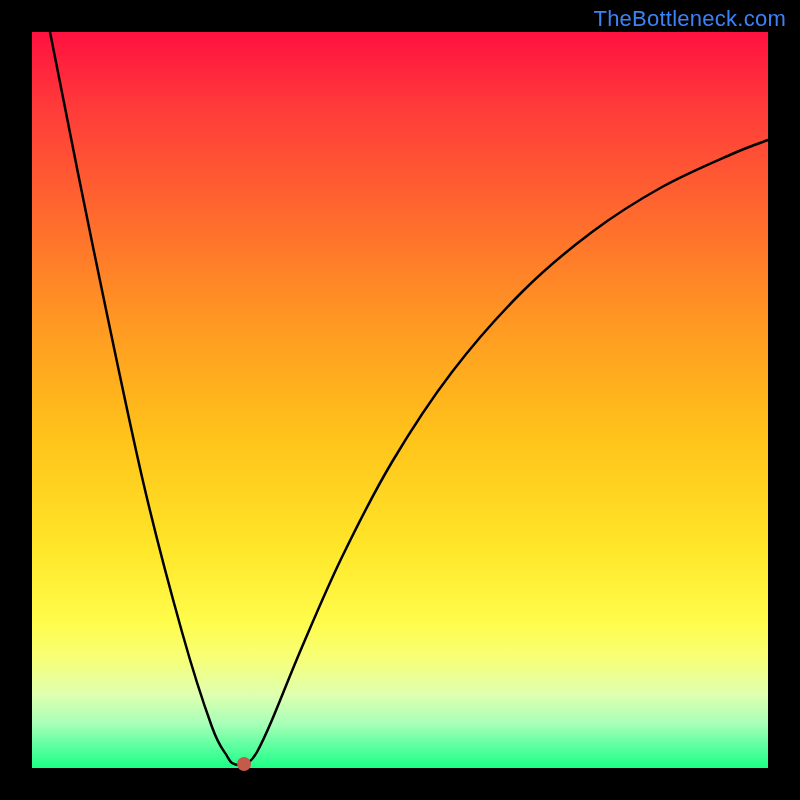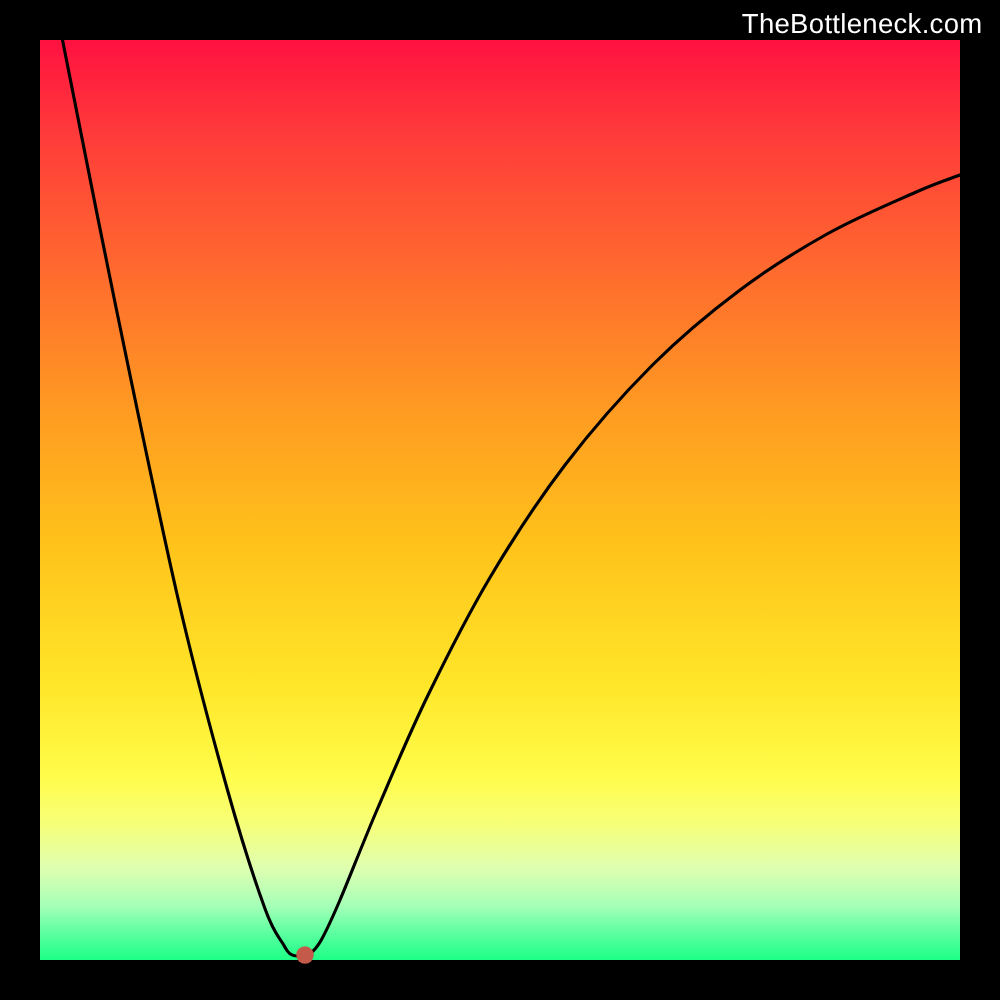--- a/index.html
+++ b/index.html
@@ -35,21 +35,21 @@
       #dfffb0 90%,
       #a7ffb8 94%,
       #5effa0 97%,
       #1cff86 100%
     );
   }
   .watermark {
     position: absolute;
     top: 6px;
     right: 14px;
-    color: #ffffff;
+    color: #3b82f6;
     font-size: 22px;
     font-weight: 500;
     letter-spacing: 0.25px;
     z-index: 5;
     user-select: none;
   }
   svg.curve {
     position: absolute;
     left: 0;
     top: 0;

